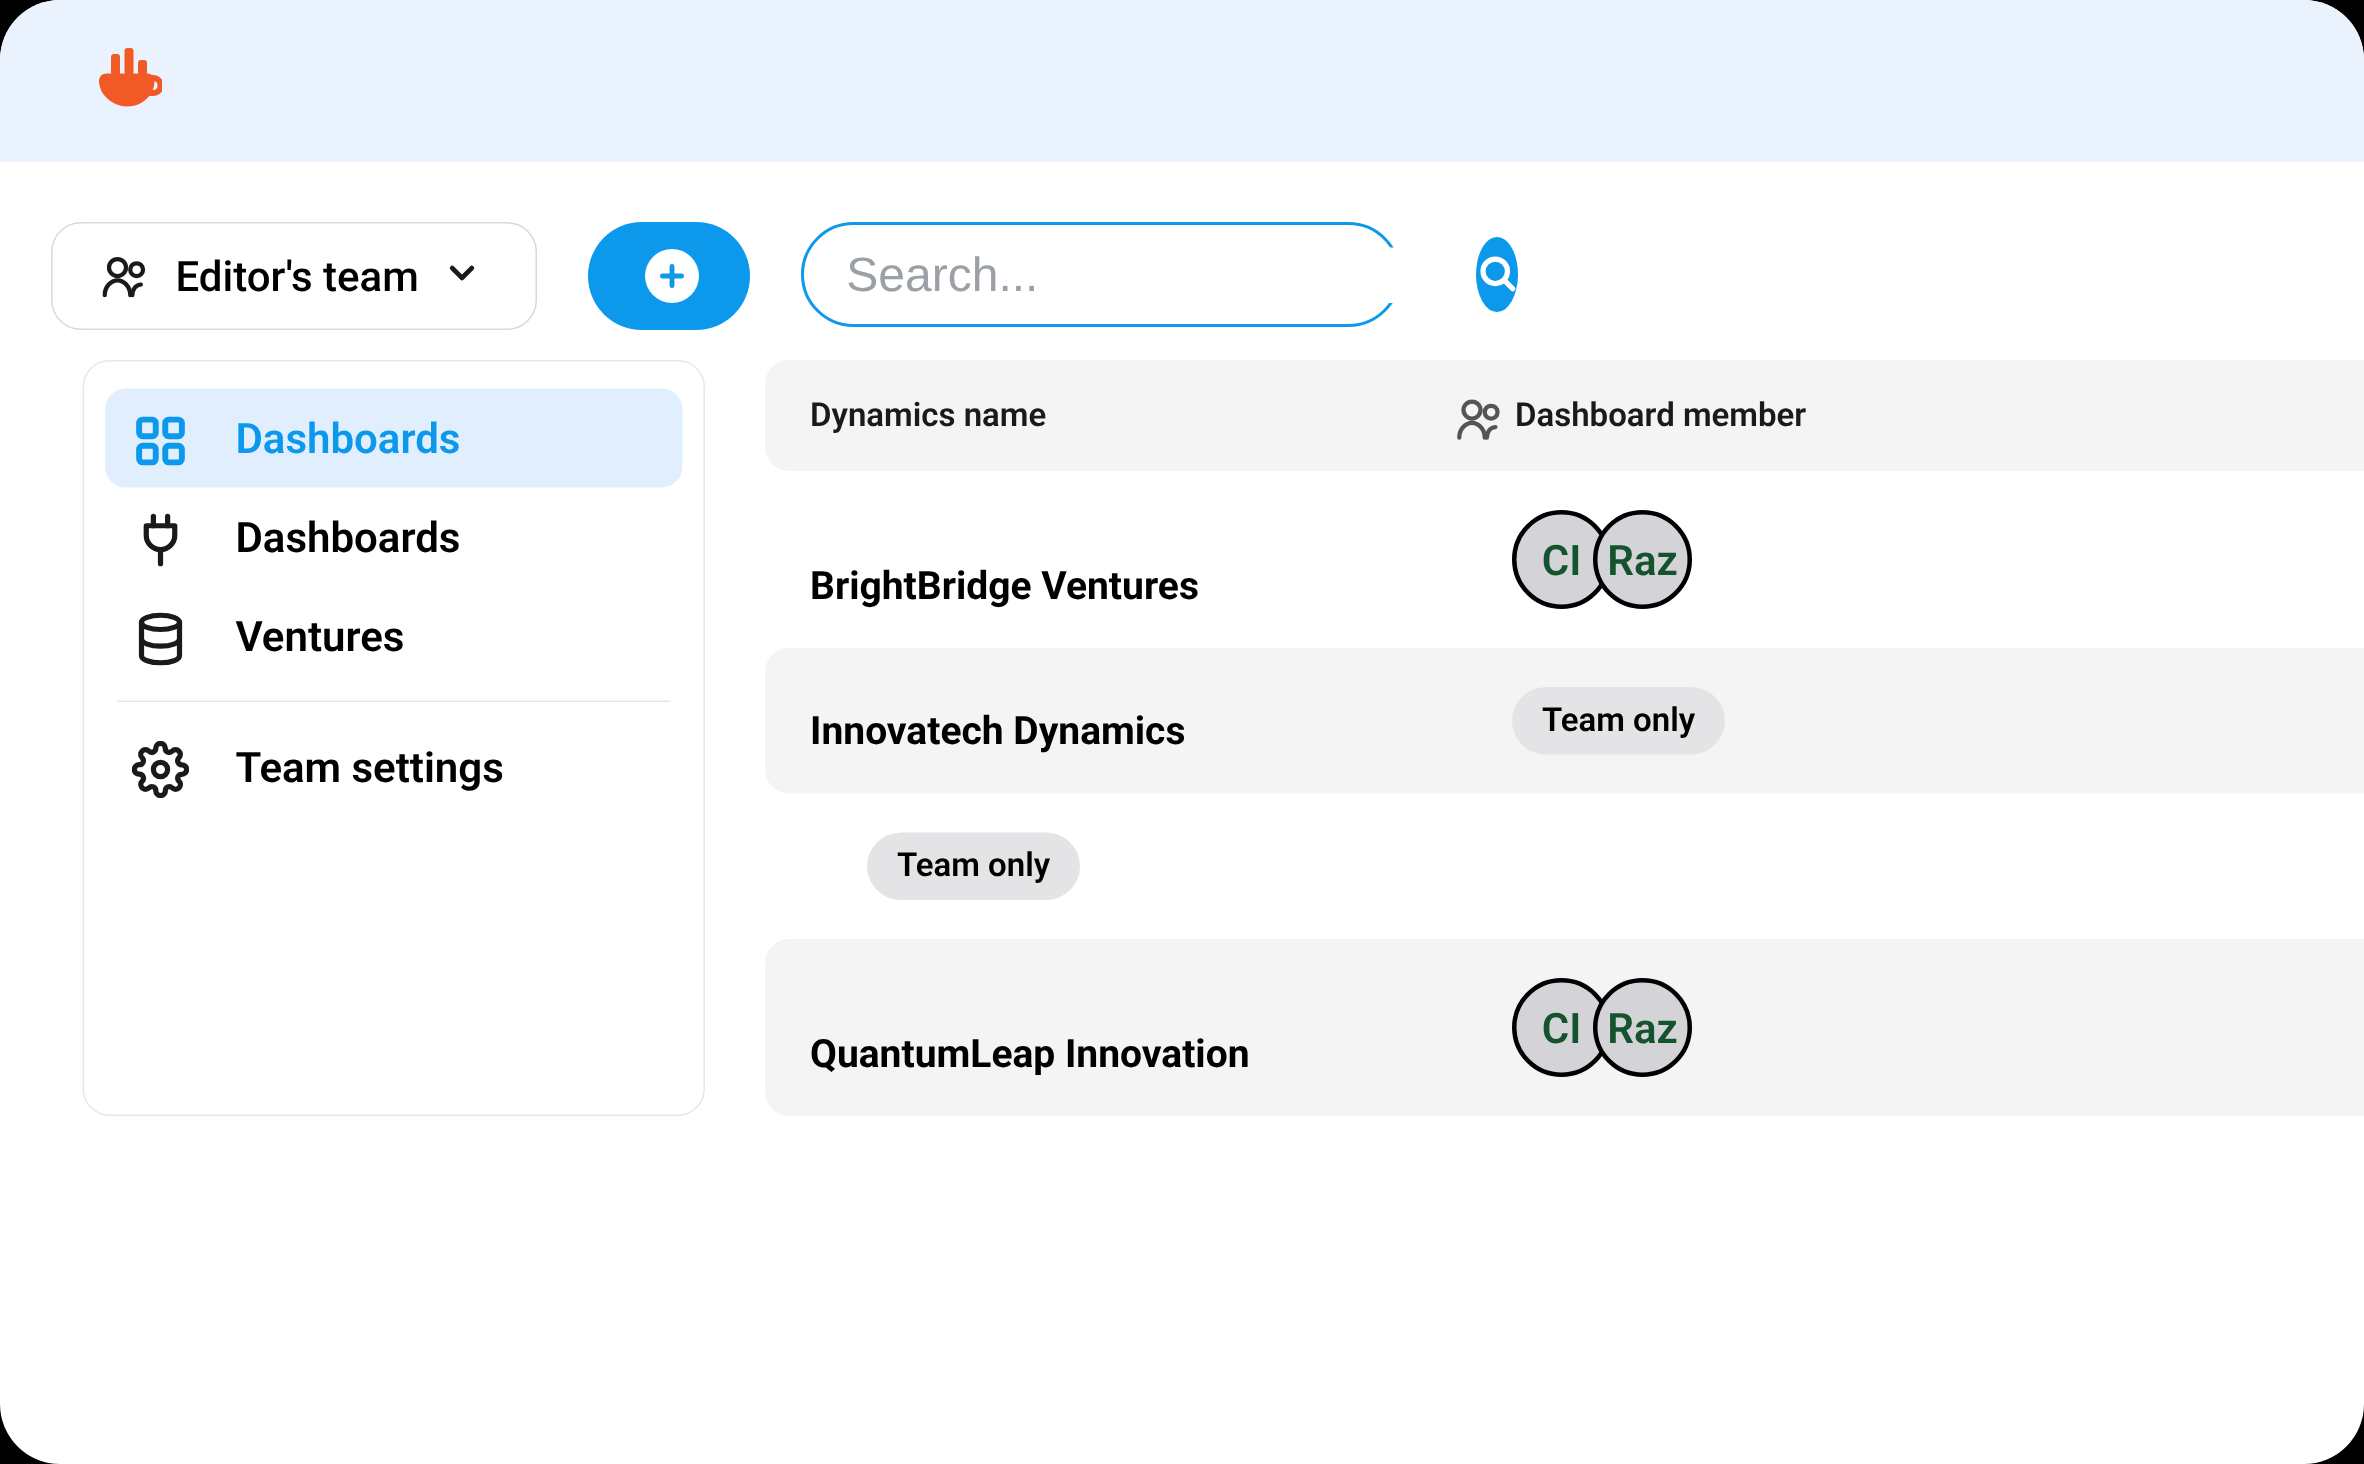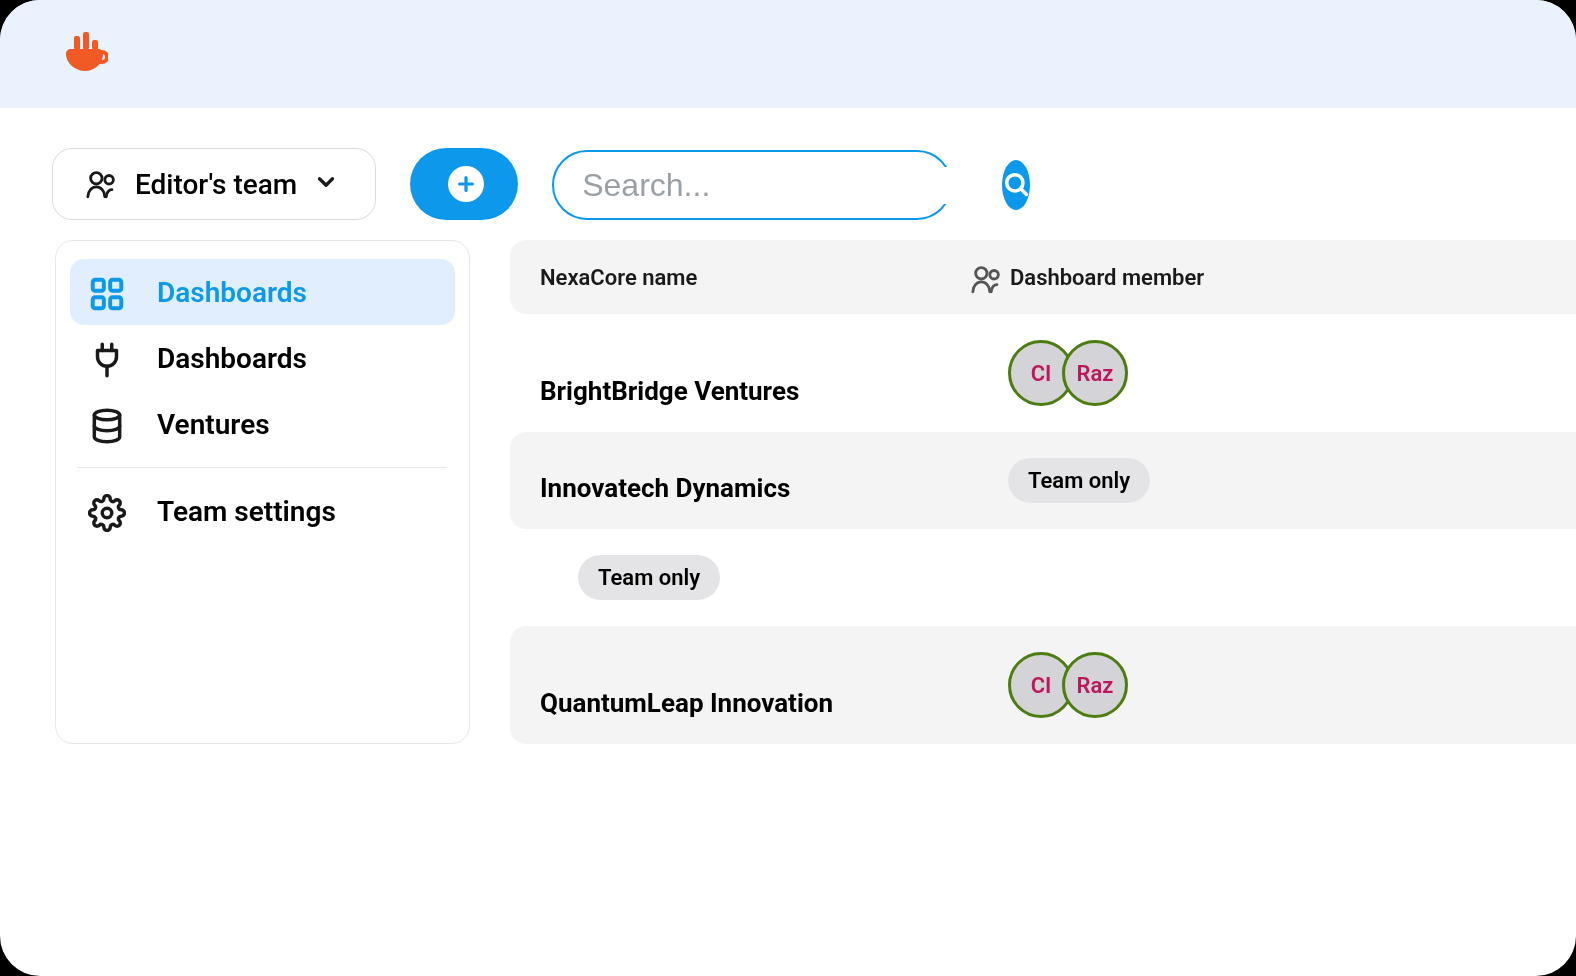--- a/index.html
+++ b/index.html
@@ -36,23 +36,23 @@
 }
 .logo-text {
   font-size: 40px;
   font-weight: 700;
   color: #1a1a1a;
 }
 .logo-text .light {
   font-weight: 400;
 }
 .toolbar {
-  padding: 40px 55px 20px 52px;
-  display: flex;
-  align-items: flex-end;
+  padding: 40px 55px 20px 34px;
+  display: flex;
+  align-items: flex-start;
   gap: 34px;
 }
 .team-selector {
   display: flex;
   align-items: center;
   gap: 16px;
   border: 1px solid #d9d9d9;
   border-radius: 20px;
   padding: 18px 32px;
   font-size: 28px;
@@ -171,27 +171,27 @@
 .member-chips {
   display: flex;
   align-items: center;
   margin-left: 38px;
 }
 .avatar-chip {
   width: 66px;
   height: 66px;
   border-radius: 50%;
   background: #D4D4D8;
-  border: 3px solid #4d7c0f;
+  border: 3px solid #000000;
   display: flex;
   align-items: center;
   justify-content: center;
-  font-size: 22px;
+  font-size: 28px;
   font-weight: 600;
-  color: #be185d;
+  color: #14532d;
 }
 .avatar-chip + .avatar-chip { margin-left: -12px; }
 .team-only-chip {
   background: #E4E4E7;
   border-radius: 999px;
   padding: 10px 20px;
   font-size: 22px;
   font-weight: 600;
   margin-left: 38px;
 }
@@ -296,21 +296,21 @@
             <circle cx="12" cy="12" r="3"></circle>
             <path d="M19.4 15a1.7 1.7 0 0 0 .34 1.87l.06.06a2 2 0 1 1-2.83 2.83l-.06-.06a1.7 1.7 0 0 0-1.87-.34 1.7 1.7 0 0 0-1 1.56V21a2 2 0 0 1-4 0v-.09a1.7 1.7 0 0 0-1-1.56 1.7 1.7 0 0 0-1.87.34l-.06.06a2 2 0 1 1-2.83-2.83l.06-.06a1.7 1.7 0 0 0 .34-1.87 1.7 1.7 0 0 0-1.56-1H3a2 2 0 0 1 0-4h.09a1.7 1.7 0 0 0 1.56-1 1.7 1.7 0 0 0-.34-1.87l-.06-.06a2 2 0 1 1 2.83-2.83l.06.06a1.7 1.7 0 0 0 1.87.34h0a1.7 1.7 0 0 0 1-1.56V3a2 2 0 0 1 4 0v.09a1.7 1.7 0 0 0 1 1.56h0a1.7 1.7 0 0 0 1.87-.34l.06-.06a2 2 0 1 1 2.83 2.83l-.06.06a1.7 1.7 0 0 0-.34 1.87v0a1.7 1.7 0 0 0 1.56 1H21a2 2 0 0 1 0 4h-.09a1.7 1.7 0 0 0-1.56 1z"></path>
           </svg>
         </span>
         <span>Team settings</span>
       </div>
     </div>
 
     <div class="main-panel">
       <div class="table-header">
-        <div class="col-name">NexaCore name</div>
+        <div class="col-name">Dynamics name</div>
         <div class="col-member">
           <span class="icon24">
             <svg viewBox="0 0 24 24" width="34" height="34" fill="none" stroke="#555" stroke-width="2" stroke-linecap="round" stroke-linejoin="round">
               <circle cx="8" cy="8" r="4"></circle>
                 <path d="M2 21c0-4 3-7 6-7s6 3 6 7"></path>
               <circle cx="17" cy="9" r="3"></circle>
                 <path d="M15 21c0-3 2-5 4-5"></path>
             </svg>
           </span>
           <span>Dashboard member</span>

